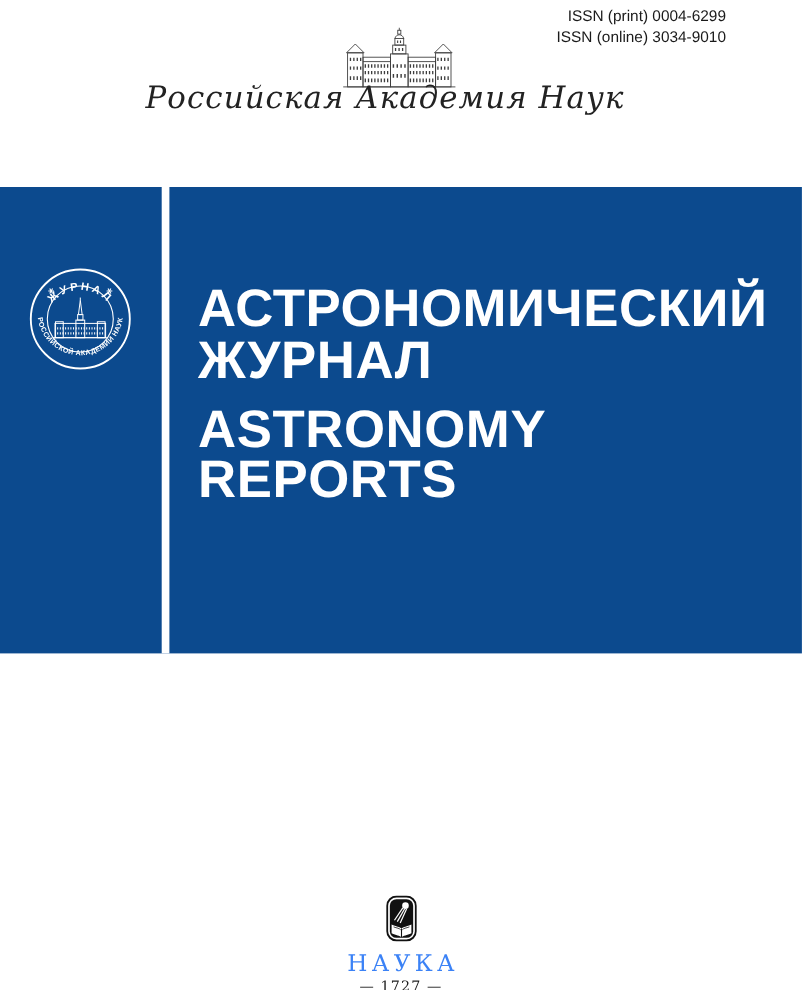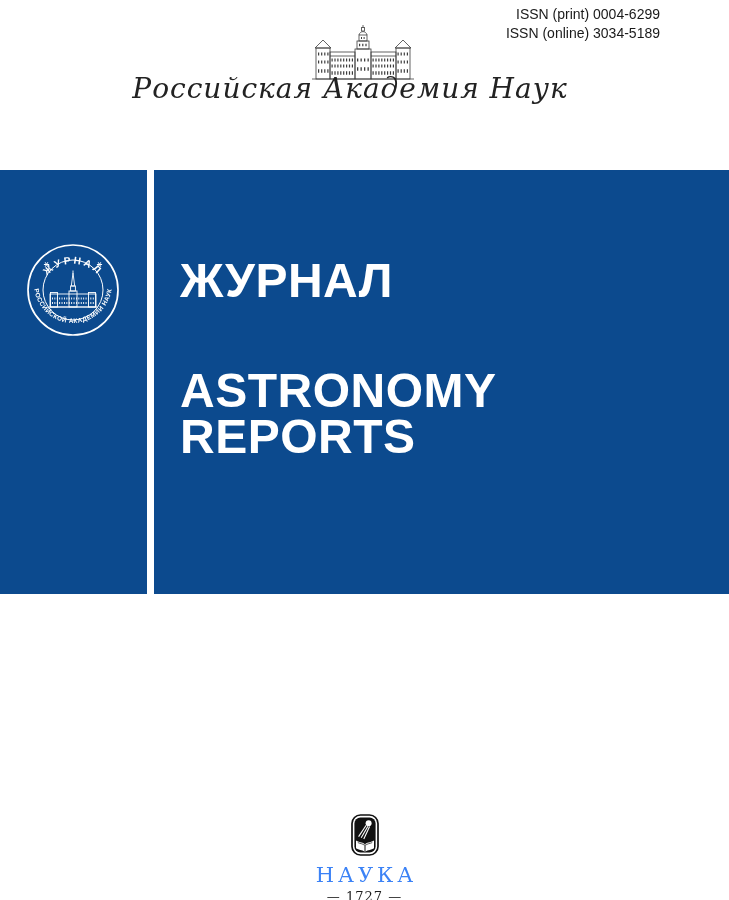--- a/index.html
+++ b/index.html
@@ -81,21 +81,21 @@
   }
   .stroke-ink{ stroke:#3d3d3d; fill:none; }
 </style>
 </head>
 <body>
 
 <div id="page">
 
   <div class="issn-block">
     <div>ISSN (print) 0004-6299</div>
-    <div>ISSN (online) 3034-5189</div>
+    <div>ISSN (online) 3034-9010</div>
   </div>
 
   <svg class="engraving" viewBox="0 0 106 56" aria-hidden="true">
     <g class="stroke-ink" stroke-width="0.8">
 
       <line x1="2" y1="54" x2="104" y2="54"></line>
 
       <rect x="6" y="23" width="14" height="31"></rect>
       <polygon points="5,23 13,15 21,23"></polygon>
 
@@ -179,20 +179,21 @@
         <line x1="22" y1="64" x2="72" y2="64"></line>
       </g>
       <g stroke="#ffffff">
         <line x1="26" y1="55.5" x2="68" y2="55.5" stroke-width="2" stroke-dasharray="0.9 1.5"></line>
         <line x1="26" y1="60" x2="68" y2="60" stroke-width="2" stroke-dasharray="0.9 1.5"></line>
       </g>
     </svg>
 
     <div class="title-block">
       <div class="title-ru">
+        <div>АСТРОНОМИЧЕСКИЙ</div>
         <div>ЖУРНАЛ</div>
       </div>
       <div class="title-en">
         <div>ASTRONOMY</div>
         <div>REPORTS</div>
       </div>
     </div>
   </div>
 
   <div class="publisher-block">

